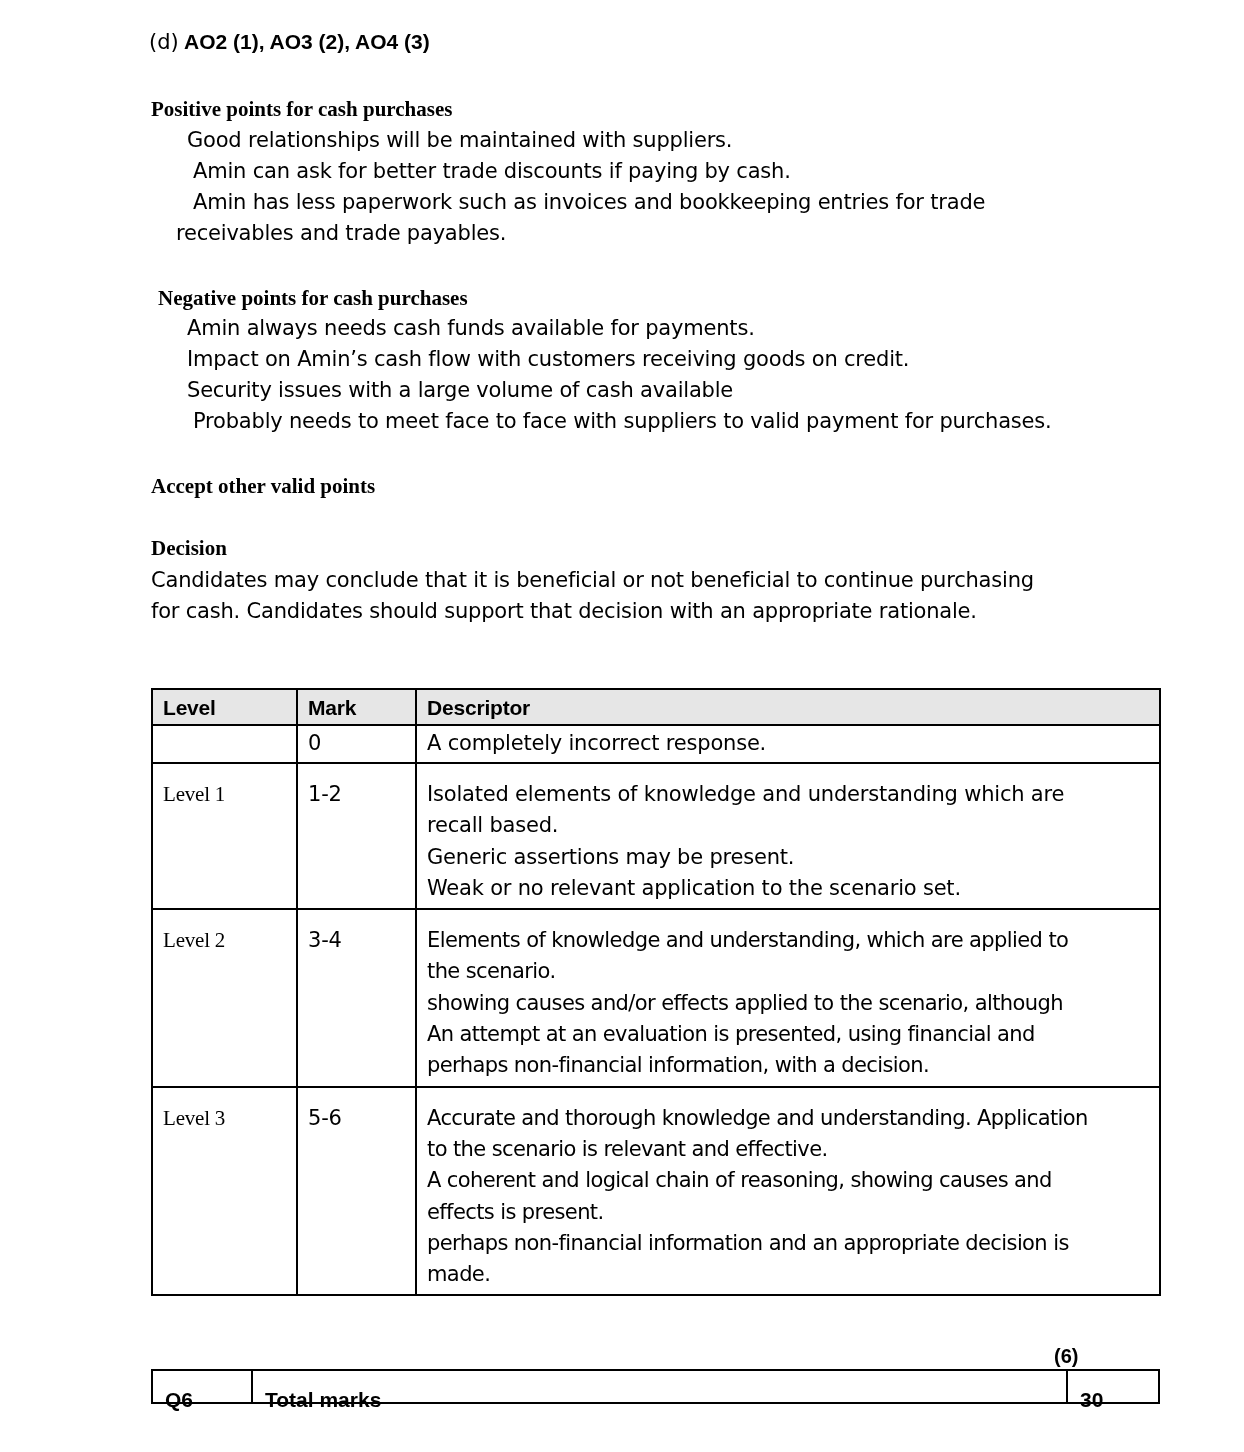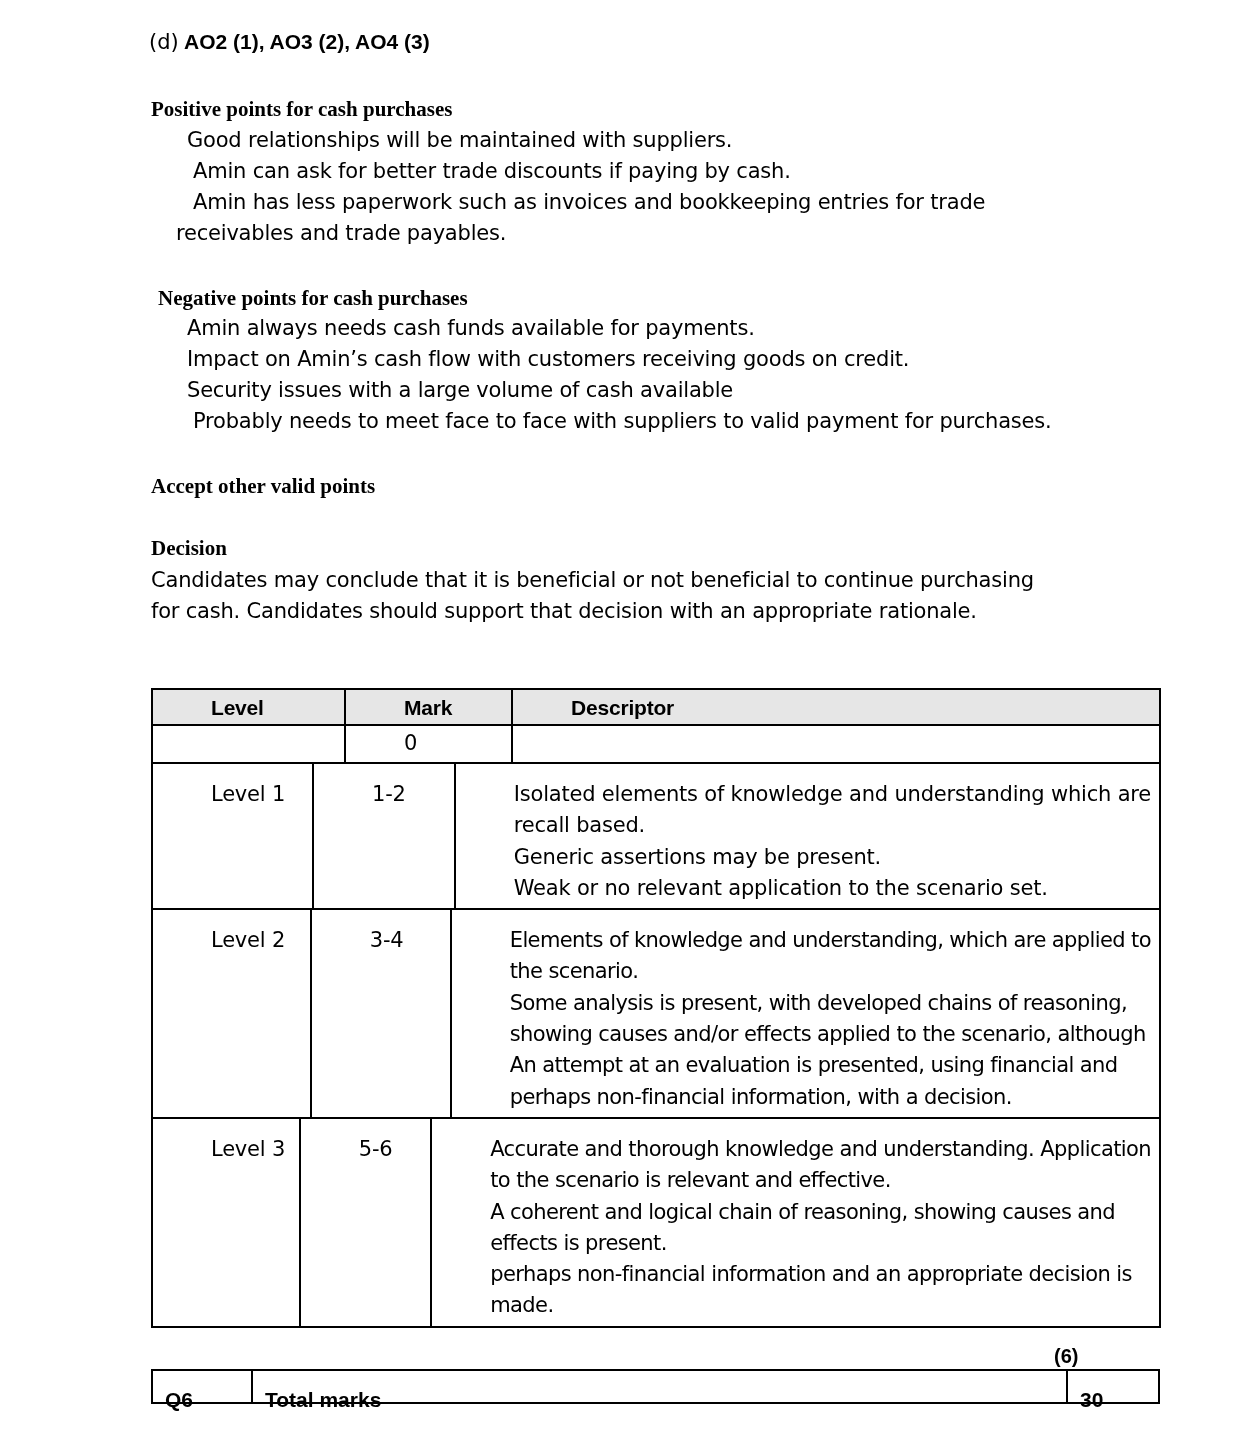--- a/index.html
+++ b/index.html
@@ -9,22 +9,22 @@
   .body-line { font-family: "DejaVu Sans", sans-serif; font-size: 21px; line-height: 31px; letter-spacing: -0.2px; }
   .heading { font-family: Liberation Serif, serif; font-weight: bold; font-size: 21px; line-height: 26px; }
   .qline { font-size: 21px; line-height: 28px; }
   .qline .lbl { font-family: "DejaVu Sans", sans-serif; font-weight: normal; }
 
   
   .table { position: absolute; left: 151px; top: 688px; width: 1010px; border: 2px solid #000; box-sizing: border-box; }
   .row { display: flex; border-top: 2px solid #000; }
   .row:first-child { border-top: none; }
   .row.head { background: #e6e6e6; }
-  .cell { box-sizing: border-box; padding: 15px 10px 4px 10px; font-family: "DejaVu Sans", sans-serif; font-size: 21px; line-height: 31.3px; letter-spacing: -0.2px; margin-left: 48px; }
-  .c1 { width: 145px; border-right: 2px solid #000; }
+  .cell { box-sizing: border-box; padding: 15px 10px 4px 10px; font-family: "DejaVu Sans", sans-serif; font-size: 21px; line-height: 31.3px; letter-spacing: -0.2px; }
+  .c1 { width: 145px; border-right: 2px solid #000; font-family: Liberation Serif, serif; }
   .c2 { width: 119px; border-right: 2px solid #000; }
   .c3 { flex: 1; padding-right: 8px; }
   .row.head .cell { font-family: "Liberation Sans", sans-serif; font-weight: bold; font-size: 21px; line-height: 26px; padding-top: 5px; padding-bottom: 3px; }
   .desc-line { display: block; white-space: nowrap; }
   .condensed .desc-line { letter-spacing: -0.6px; }
 
   .total-marker { position: absolute; left: 1054px; top: 1344px; font-family: "Liberation Sans", sans-serif; font-weight: bold; font-size: 20px; line-height: 24px; }
   .total-table { position: absolute; left: 151px; top: 1369px; width: 1009px; height: 35px; border: 2px solid #000; box-sizing: border-box; display: flex; font-family: "Liberation Sans", sans-serif; font-weight: bold; font-size: 21px; }
   .total-table .t { box-sizing: border-box; padding: 16px 12px; line-height: 25px; }
   .tq { width: 100px; border-right: 2px solid #000; }
@@ -60,40 +60,42 @@
 <div class="table">
   <div class="row head">
     <div class="cell c1">Level</div>
     <div class="cell c2">Mark</div>
     <div class="cell c3">Descriptor</div>
   </div>
 
   <div class="row" style="height:36px;">
     <div class="cell c1" style="padding-top:2px;"></div>
     <div class="cell c2" style="padding-top:2px;">0</div>
+    <div class="cell c3" style="padding-top:2px;">
+      <span class="desc-line">A completely incorrect response.</span>
+    </div>
   </div>
 
   <div class="row">
     <div class="cell c1">Level 1</div>
     <div class="cell c2">1-2</div>
     <div class="cell c3">
       <span class="desc-line">Isolated elements of knowledge and understanding which are</span>
       <span class="desc-line">recall based.</span>
       <span class="desc-line">Generic assertions may be present.</span>
       <span class="desc-line">Weak or no relevant application to the scenario set.</span>
     </div>
   </div>
 
   <div class="row">
     <div class="cell c1">Level 2</div>
     <div class="cell c2">3-4</div>
     <div class="cell c3 condensed">
       <span class="desc-line">Elements of knowledge and understanding, which are applied to</span>
       <span class="desc-line">the scenario.</span>
-      <span class="desc-line">Some analysis is present, with developed chains of reasoning,</span>
       <span class="desc-line">showing causes and/or effects applied to the scenario, although</span>
       <span class="desc-line">An attempt at an evaluation is presented, using financial and</span>
       <span class="desc-line">perhaps non-financial information, with a decision.</span>
     </div>
   </div>
 
   <div class="row">
     <div class="cell c1">Level 3</div>
     <div class="cell c2">5-6</div>
     <div class="cell c3 condensed">

